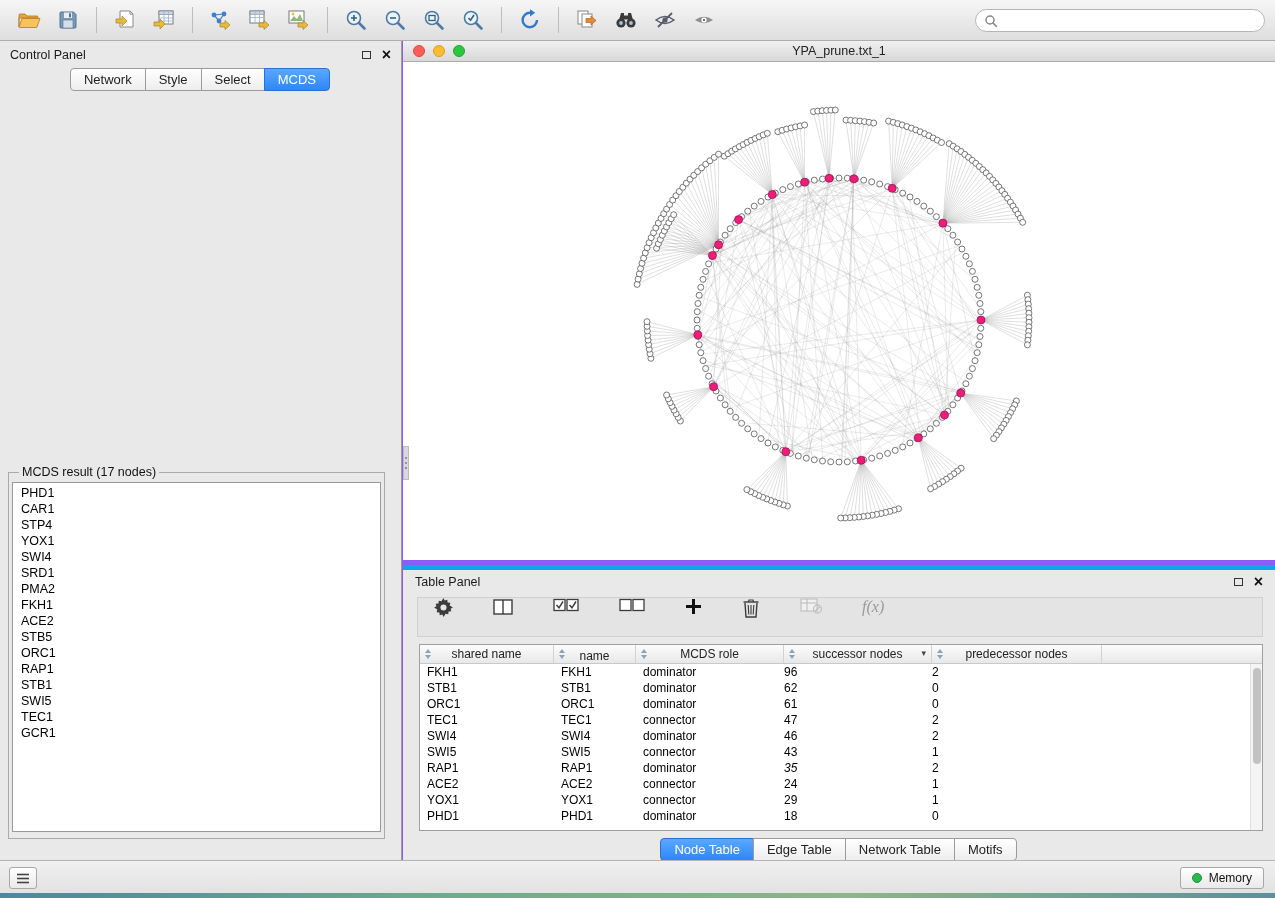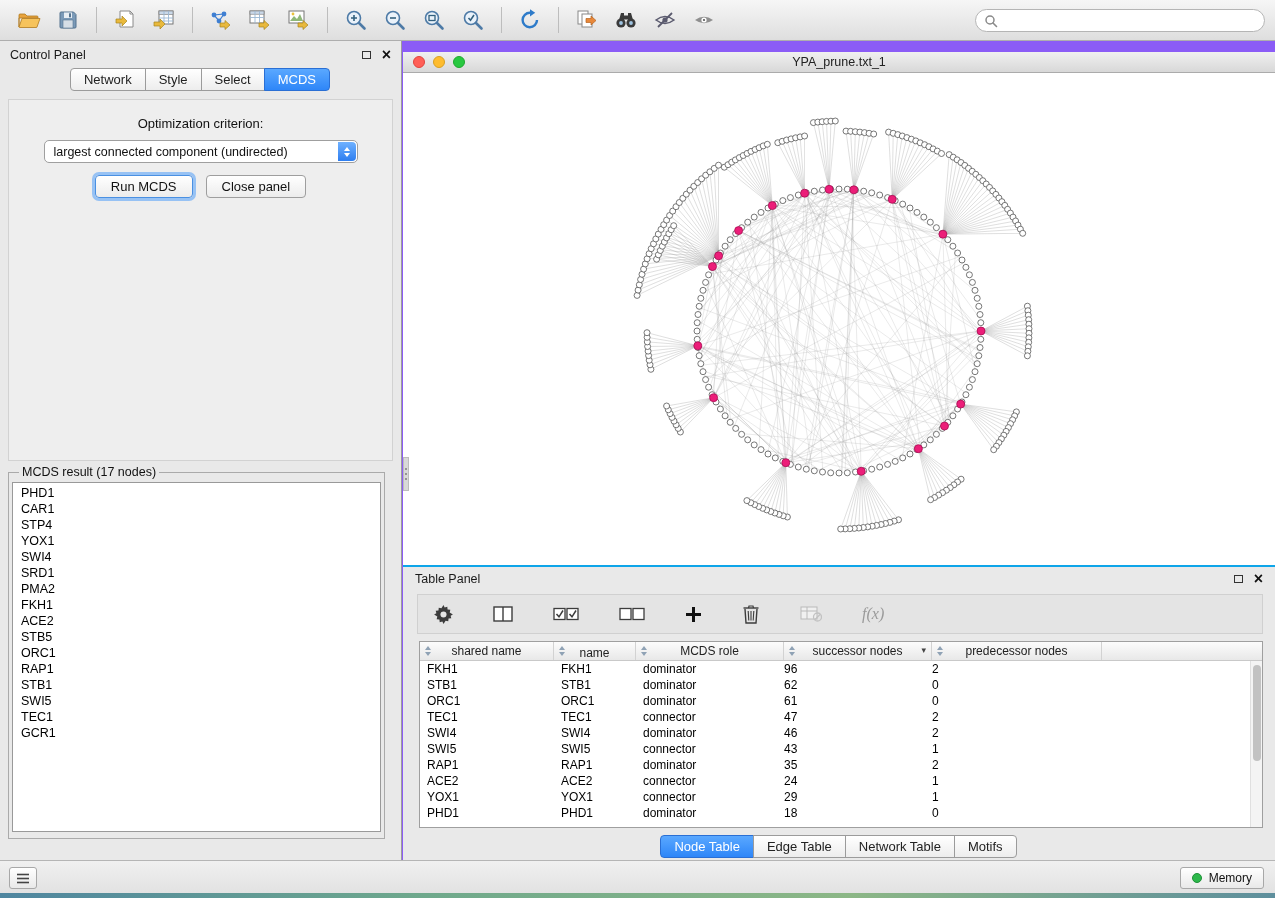--- a/index.html
+++ b/index.html
@@ -34,36 +34,36 @@
 .dn-arr{border-top:4px solid #fff}
 .btn-row{display:flex;justify-content:center;gap:13px;margin-top:12px}
 .mac-btn{height:23px;padding:0 15px;font-size:13px;background:linear-gradient(#ffffff,#ececec);border:1px solid #9e9e9e;border-radius:4px;color:#111;cursor:pointer;font-family:"Liberation Sans",sans-serif}
 .mac-btn.focus{box-shadow:0 0 0 3px rgba(64,150,250,.5);border-color:#4a90e2}
 .result-box{position:absolute;left:8px;top:424px;width:377px;height:374px;border:1px solid #aaa;padding:3px;font-size:12.5px}
 .result-box legend{font-size:12.5px;color:#111;padding:0 3px;margin-left:7px}
 .result-list{background:#fff;border:1px solid #999;height:350px;overflow:hidden;padding:2px 0}
 .list-item{font-size:12.5px;line-height:16px;padding-left:8px;color:#000;cursor:default}
 
 
-.network-panel{position:absolute;left:403px;top:52px;width:872px;height:519px;background:#fff}
+.network-panel{position:absolute;left:403px;top:41px;width:872px;height:519px;background:#fff}
 .net-titlebar{height:21px;background:linear-gradient(#f0f0f0,#d8d8d8);border-bottom:1px solid #ababab;display:flex;align-items:center;position:relative}
 .traffic{display:flex;gap:8px;margin-left:10px;z-index:2}
 .tl{width:12px;height:12px;border-radius:50%;display:inline-block;cursor:pointer}
 .tl.red{background:#ff5f57;border:1px solid #e0443e}
 .tl.yellow{background:#febc2e;border:1px solid #d9a022}
 .tl.green{background:#28c840;border:1px solid #1fa82f}
 .net-title{position:absolute;left:0;right:0;text-align:center;font-size:12.5px;color:#222}
 #netsvg{display:block;width:872px;height:498px}
 .split-handle{position:absolute;left:0;top:405px;width:6px;height:34px;background:#d9d9d9;border:1px solid #bdbdbd;display:flex;flex-direction:column;align-items:center;justify-content:center;gap:3px;cursor:col-resize}
 .split-handle b{width:2px;height:2px;background:#7c7c7c;border-radius:50%}
 
 
-.table-panel{position:absolute;left:403px;top:565px;width:872px;height:295px;background:#e9e9e9;border-top:2px solid #0ea5e9}
+.table-panel{position:absolute;left:403px;top:565px;width:872px;height:295px;background:#e9e9e9;border-top:5px solid #0ea5e9}
 .tp-header{height:23px;display:flex;align-items:center;padding:0 12px;font-size:12.5px;color:#1a1a1a}
-.tp-toolbar{position:absolute;left:14px;right:12px;top:27px;height:40px;background:#e4e4e4;border:1px solid #d0d0d0;display:flex;align-items:center;gap:40px;padding:0 16px}
+.tp-toolbar{position:absolute;left:14px;right:12px;top:27px;height:40px;background:#e4e4e4;border:1px solid #d0d0d0;display:flex;align-items:flex-start;gap:40px;padding:0 16px}
 .tp-toolbar .tpi{display:flex;align-items:center;justify-content:center;cursor:pointer}
 .fx{font-family:"Liberation Serif",serif;font-style:italic;font-size:16px;color:#9a9a9a;cursor:default}
 .table-wrap{position:absolute;left:16px;top:74px;width:844px;height:187px;background:#fff;border:1px solid #9f9f9f;overflow:hidden}
 .thead{display:flex;height:19px;background:linear-gradient(#fcfcfc,#e8e8e8);border-bottom:1px solid #c9c9c9}
 .th{position:relative;display:flex;align-items:center;justify-content:center;font-size:12px;color:#222;border-right:1px solid #d2d2d2;cursor:pointer;flex:none}
 .mini-sort{position:absolute;left:4px;top:4px;width:8px;height:11px}
 .mini-sort i{position:absolute;left:1px;width:0;height:0;border-left:3px solid transparent;border-right:3px solid transparent}
 .mini-sort .u{top:0;border-bottom:4px solid #8fa2b5}
 .mini-sort .d{bottom:1px;border-top:4px solid #8fa2b5}
 .sort-caret{position:absolute;right:5px;top:3px;font-size:9px;color:#444}
@@ -228,34 +228,20 @@
         <span class="float-icon"></span>
         <span class="close-icon">×</span>
       </span>
     </div>
     <div class="seg-tabs">
         <div class="seg">Network</div>
         <div class="seg">Style</div>
         <div class="seg">Select</div>
         <div class="seg seg-active">MCDS</div>
       </div>
-    <div class="mcds-box">
-      <div class="opt-label">Optimization criterion:</div>
-      <div class="dropdown">
-        <span>largest connected component (undirected)</span>
-        <span class="stepper">
-            <i class="up-arr"></i>
-            <i class="dn-arr"></i>
-          </span>
-      </div>
-      <div class="btn-row">
-        <button class="mac-btn focus">Run MCDS</button>
-        <button class="mac-btn">Close panel</button>
-      </div>
-    </div>
     <fieldset class="result-box">
       <legend>MCDS result (17 nodes)</legend>
       <div class="result-list">
           <div class="list-item">PHD1</div>
           <div class="list-item">CAR1</div>
           <div class="list-item">STP4</div>
           <div class="list-item">YOX1</div>
           <div class="list-item">SWI4</div>
           <div class="list-item">SRD1</div>
           <div class="list-item">PMA2</div>
@@ -1094,21 +1080,21 @@
             <div class="td" style="width: 134px;">SWI5</div>
             <div class="td" style="width: 82px;">SWI5</div>
             <div class="td" style="width: 148px;">connector</div>
             <div class="td num" style="width: 148px;">43</div>
             <div class="td num" style="width: 170px;">1</div>
           </div>
           <div class="tr">
             <div class="td" style="width: 134px;">RAP1</div>
             <div class="td" style="width: 82px;">RAP1</div>
             <div class="td" style="width: 148px;">dominator</div>
-            <div class="td num" style="width: 148px;">35</div>
+            <div class="td num" style="width: 148px; font-style: italic;">35</div>
             <div class="td num" style="width: 170px;">2</div>
           </div>
           <div class="tr">
             <div class="td" style="width: 134px;">ACE2</div>
             <div class="td" style="width: 82px;">ACE2</div>
             <div class="td" style="width: 148px;">connector</div>
             <div class="td num" style="width: 148px;">24</div>
             <div class="td num" style="width: 170px;">1</div>
           </div>
           <div class="tr">

